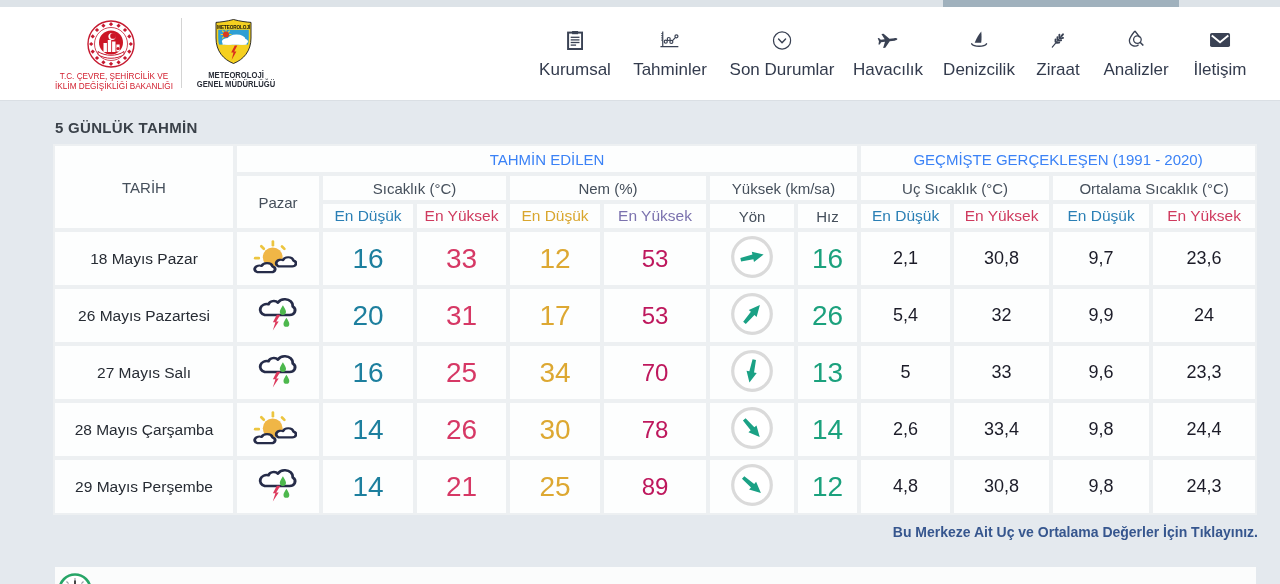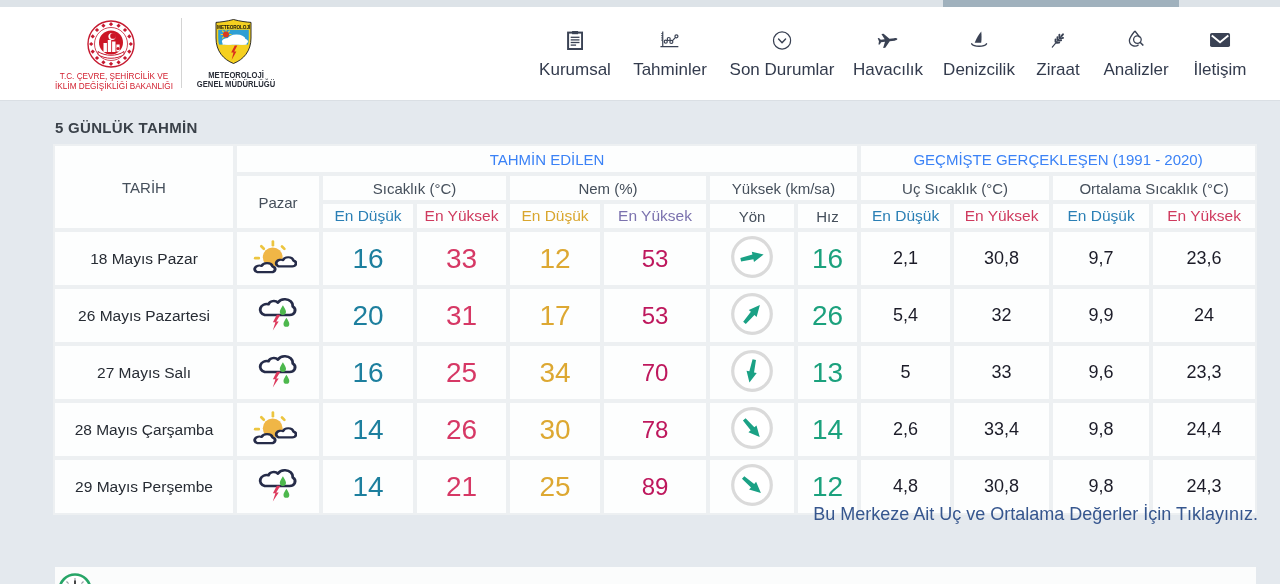--- a/index.html
+++ b/index.html
@@ -28,21 +28,21 @@
 .red { color:#cf3a5e; font-size:15.5px; }
 .org { color:#d9a62e; font-size:15.5px; }
 .pur { color:#7b72ae; font-size:15.5px; }
 .nblue { color:#1d7f9e; font-size:28px; }
 .nred { color:#d63865; font-size:28px; }
 .norg { color:#dda832; font-size:28px; }
 .npur { color:#be185d; font-size:24px; }
 .ngrn { color:#1ba17d; font-size:28px; }
 .npast { color:#1c1c28; font-size:18px; }
 .wdir { display:inline-block; width:42px; height:42px; }
-.link { position:absolute; top:504px; right:22px; font-size:18px; color:#36568e; }
+.link { position:absolute; top:524px; right:22px; font-size:14px; color:#36568e;font-weight:bold; }
 .bsec { position:absolute; left:55px; top:567px; width:1201px; height:17px; background:#fbfcfc; }
 </style>
 </head>
 <body>
 <div class="strip"></div>
 <div class="strip-dark"></div>
 <div class="hdr"></div>
 
 <svg class="logo1" width="48" height="48" viewBox="-24 -24 48 48">
   <circle r="23" fill="#fff" stroke="#c61a30" stroke-width="1.4"></circle>

